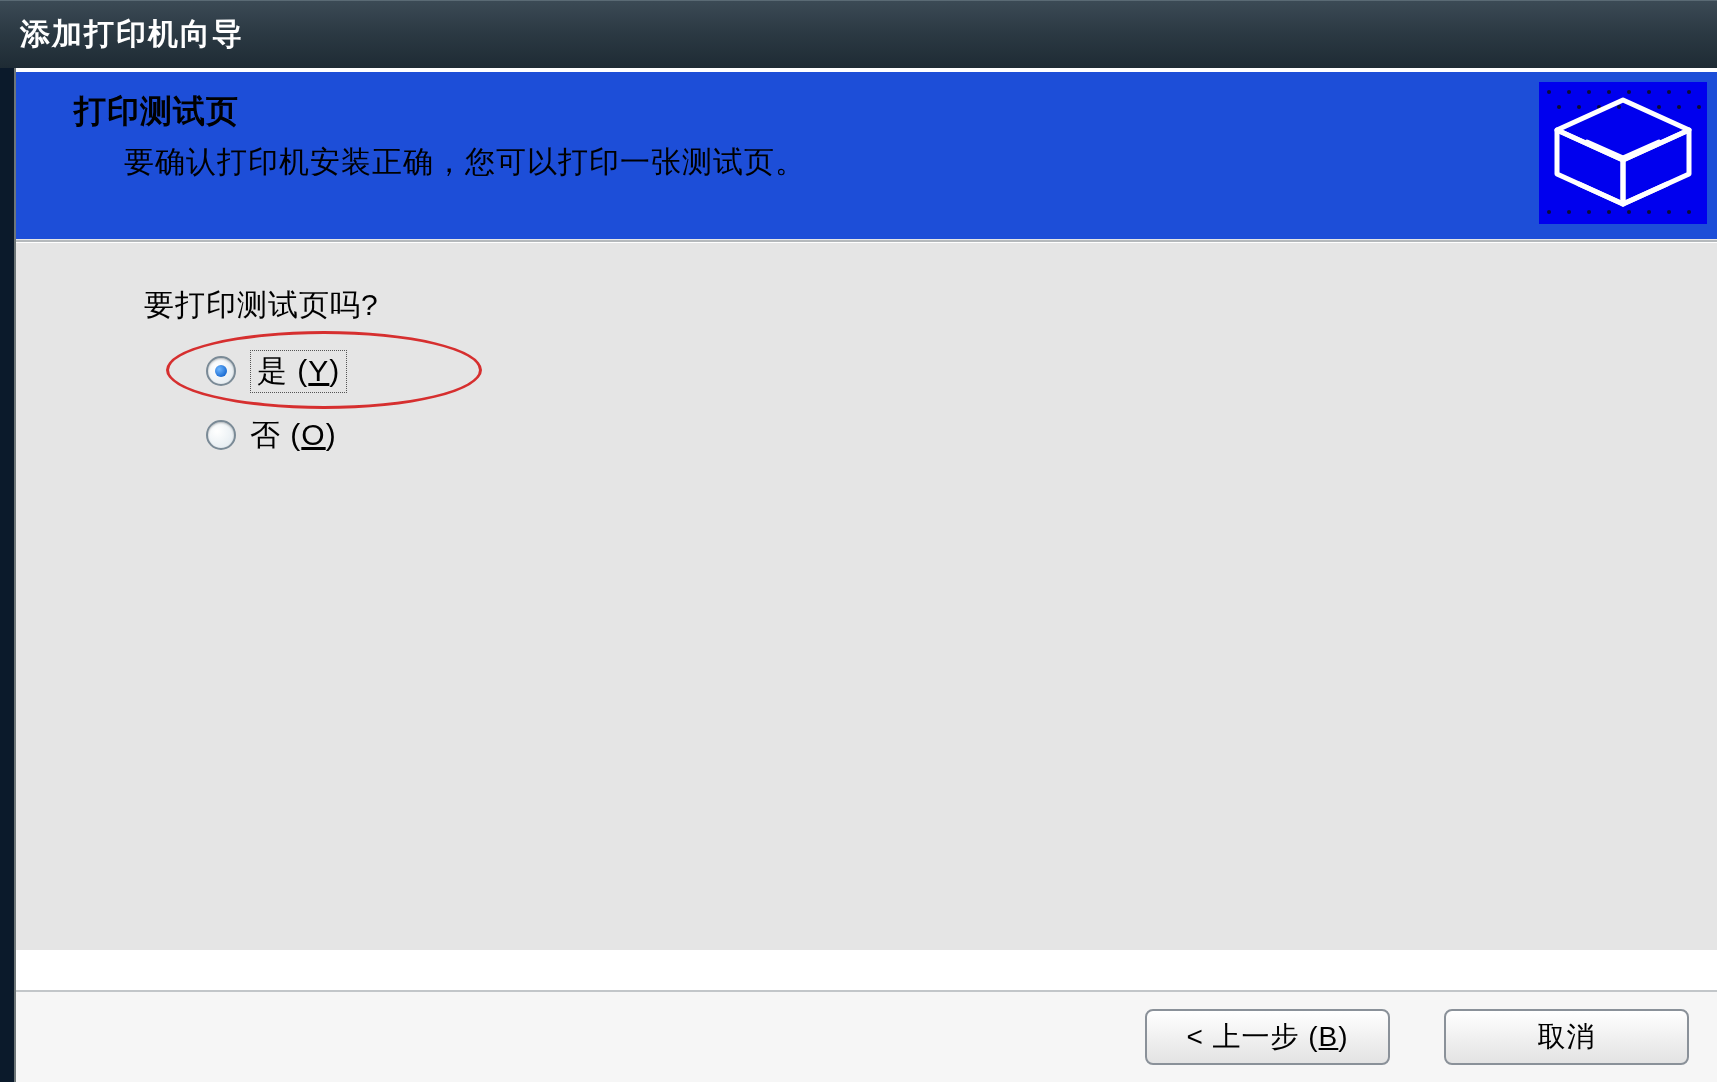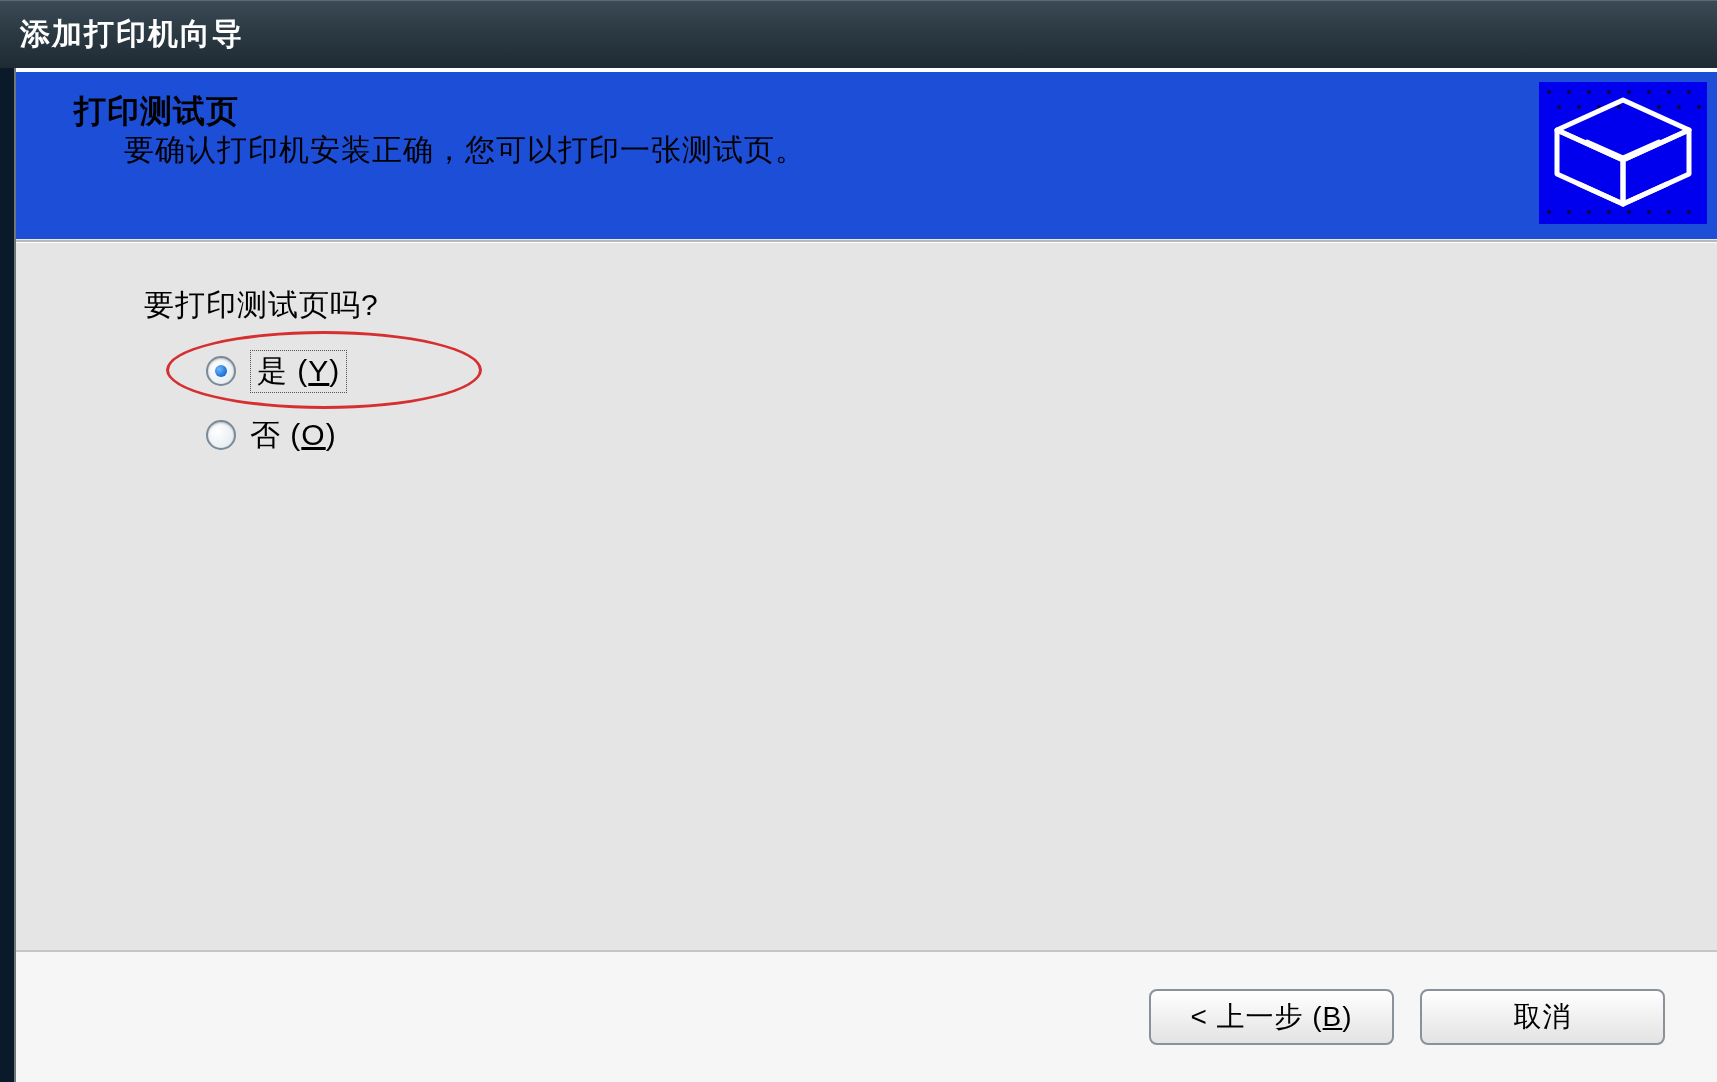--- a/index.html
+++ b/index.html
@@ -63,21 +63,21 @@
     left: 58px;
     top: 18px;
     font-size: 32px;
     font-weight: bold;
     color: #000000;
     letter-spacing: 1px;
   }
   .header-subtitle {
     position: absolute;
     left: 108px;
-    top: 58px;
+    top: 70px;
     font-size: 30px;
     color: #000000;
     letter-spacing: 1px;
   }
   .header-icon {
     position: absolute;
     right: 10px;
     top: 10px;
     width: 168px;
     height: 142px;
@@ -152,27 +152,27 @@
     border: 3px solid #d62f2f;
     border-radius: 50%;
     pointer-events: none;
   }
   
   .footer-bar {
     position: absolute;
     left: 16px;
     right: 0;
     bottom: 0;
-    height: 132px;
+    height: 92px;
     background: #f6f6f6;
     border-top: 2px solid #c2c6c9;
     display: flex;
     align-items: center;
     justify-content: flex-end;
-    padding-right: 52px;
+    padding-right: 28px;
     gap: 10px;
     box-sizing: border-box;
   }
   .wizard-button {
     min-width: 245px;
     height: 56px;
     font-size: 28px;
     font-family: inherit;
     color: #000000;
     background: linear-gradient(to bottom, #ffffff 0%, #f2f2f2 45%, #e3e3e3 100%);
@@ -183,21 +183,21 @@
     justify-content: center;
     letter-spacing: 1px;
     cursor: pointer;
     box-sizing: border-box;
   }
   .wizard-button.default {
     border: 3px solid #2a8dd6;
     box-shadow: 0 0 0 1px #9ed2f4 inset;
   }
   .wizard-button.cancel {
-    margin-left: 16px;
+    margin-left: 44px;
   }
   .wizard-button .mn {
     text-decoration: underline;
   }
   .watermark {
     position: absolute;
     right: 6px;
     bottom: 2px;
     font-size: 20px;
     color: #d7d7d7;

